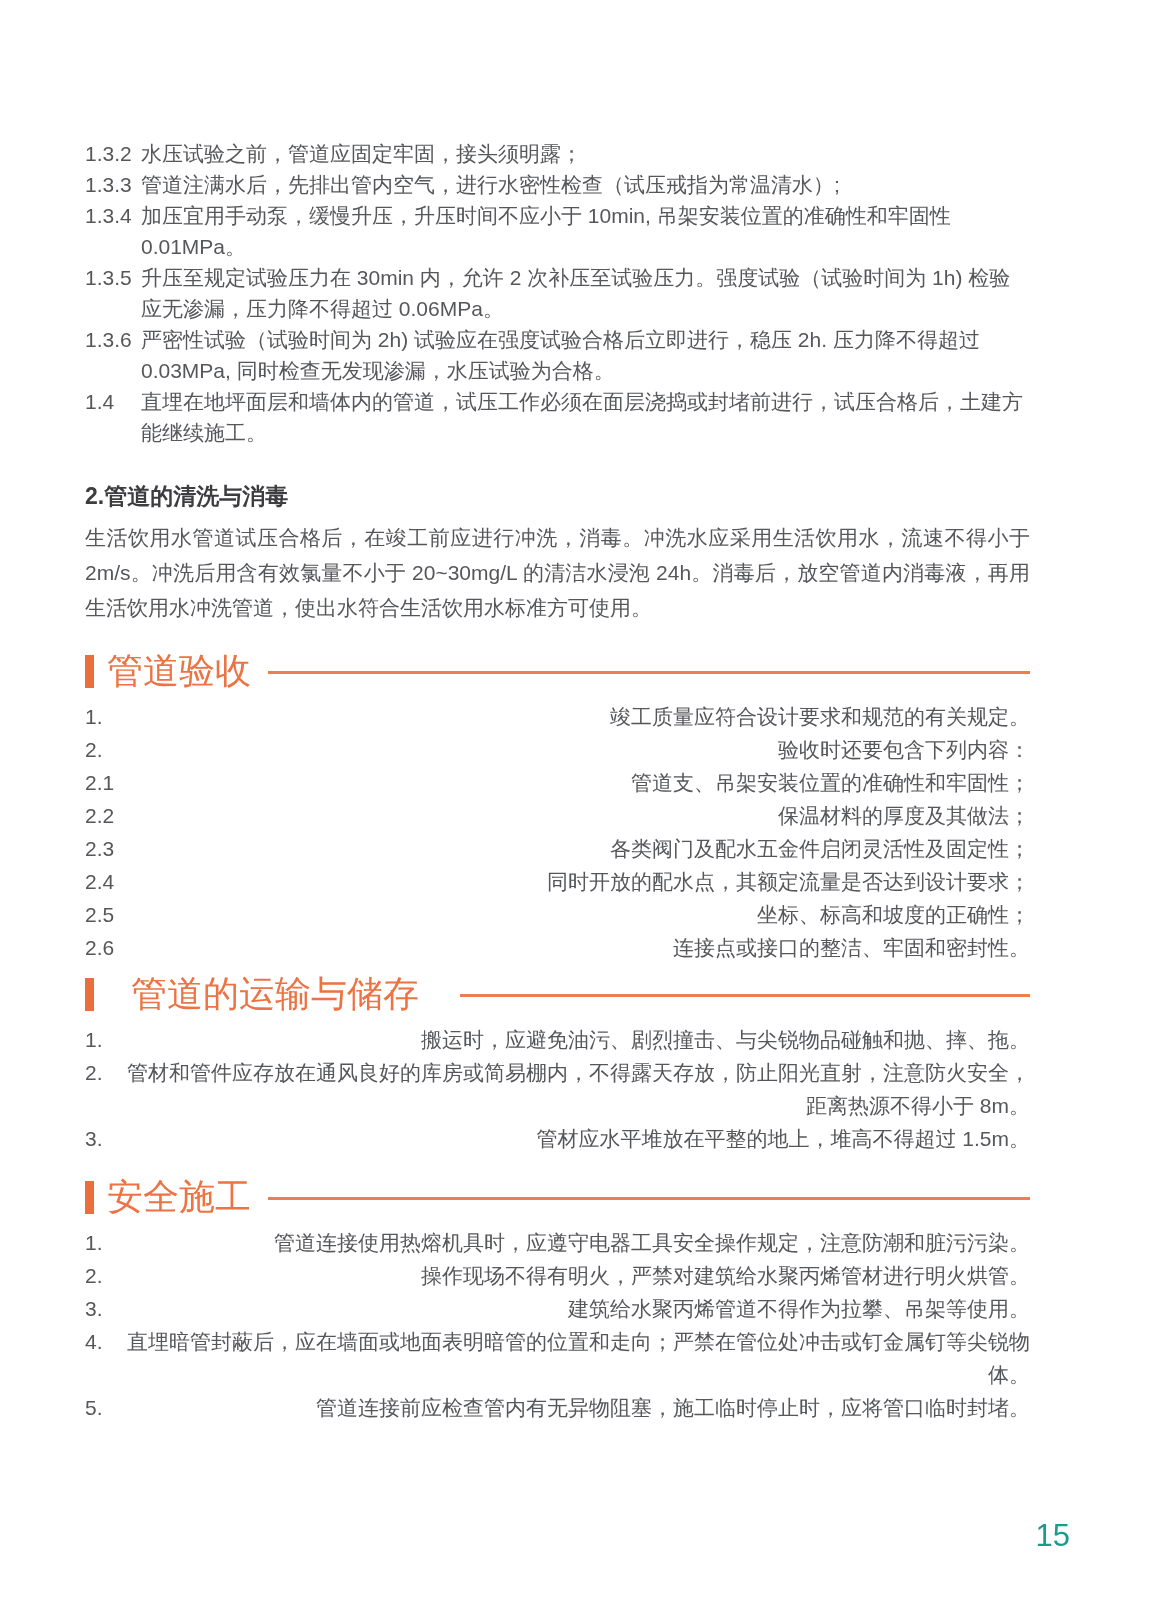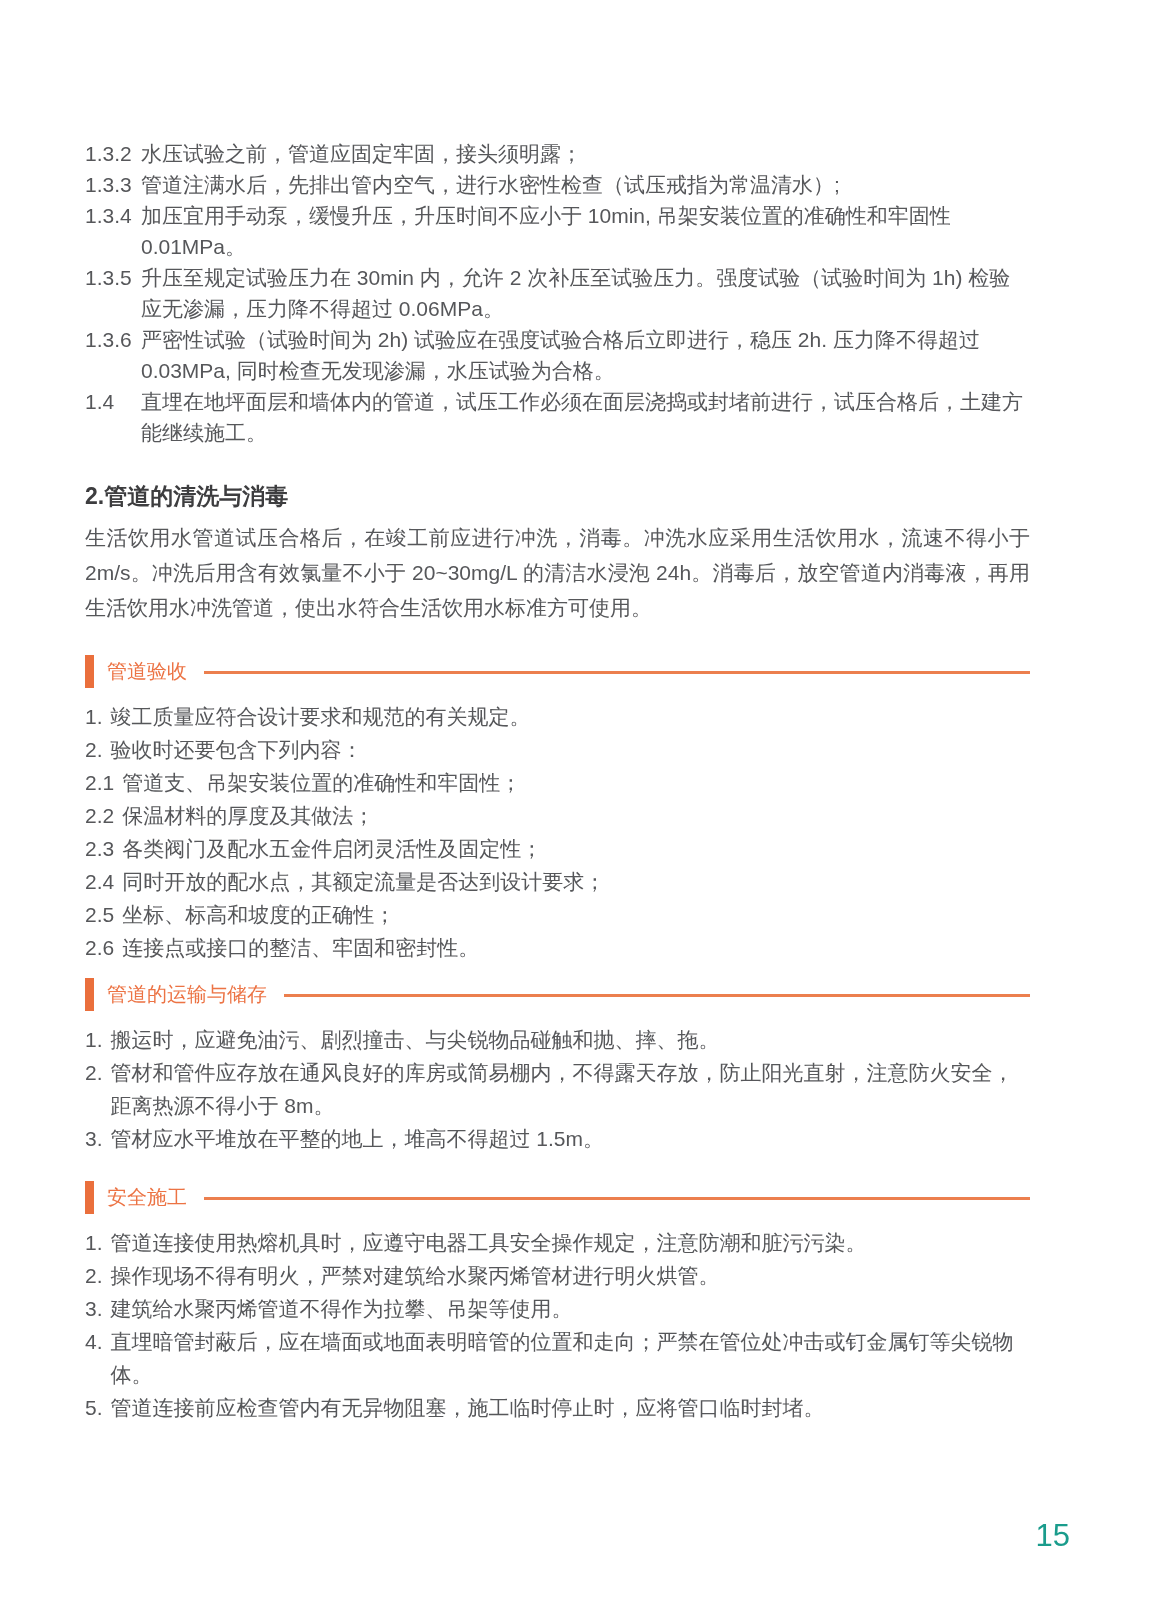--- a/index.html
+++ b/index.html
@@ -50,48 +50,48 @@
     align-items:center;
     height:36px;
   }
   .sec-header .bar{
     width:9px;height:33px;
     background:#ea6f3c;
     flex:0 0 auto;
     margin-right:13px;
   }
   .sec-header .sec-title{
-    font-size:20px;
+    font-size:36px;
     color:#ec7344;
     white-space:nowrap;
     flex:0 0 auto;
   }
   .sec-header .rule{
     flex:1 1 auto;
     height:3px;
     background:#ec7f4e;
     margin-left:17px;
     margin-top:2px;
   }
   .mt-valid{margin-top:28px;}
-  .mt-transport{margin-top:12px;}
+  .mt-transport{margin-top:12px;gap:24px;}
   .mt-safety{margin-top:24px;}
   
   .nlist{margin-top:11px;}
   .nlist .li{
     display:flex;
     font-size:21px;
     line-height:33px;
   }
   .nlist .num{
     flex:0 0 auto;
     margin-right:8px;
     white-space:nowrap;
   }
-  .nlist .txt{flex:1 1 auto;}
+  .nlist .txt{flex:1 1 auto;text-align:right;}
   
   .page-number{
     position:absolute;
     top:1509px;
     right:101px;
     font-size:31px;
     line-height:31px;
     color:#1a9c8c;
   }
 </style>

